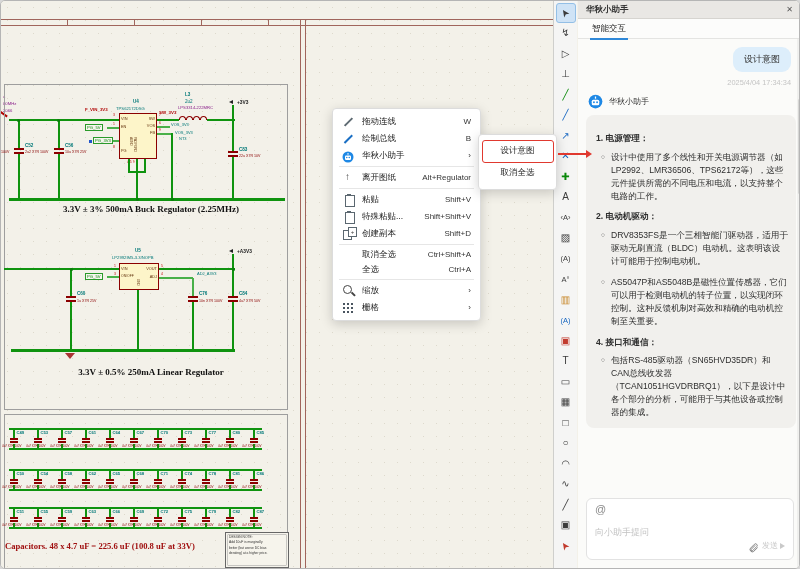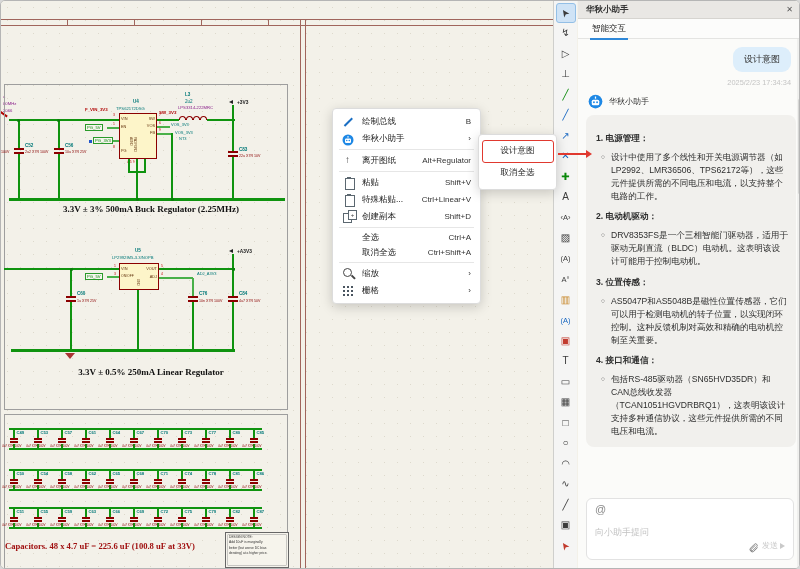--- a/index.html
+++ b/index.html
@@ -650,21 +650,21 @@
   <div class="panel">
     <div class="p-header">
       <span class="p-title">华秋小助手</span>
       <span class="p-close">✕</span>
     </div>
     <div class="p-tabs">
       <span class="p-tab">智能交互</span>
     </div>
 
     <div class="bub-user">设计意图</div>
-    <div class="stamp">2025/2/23 17:34:34</div>
+    <div class="stamp">2025/4/04 17:34:34</div>
 
     <div class="a-row">
       <svg class="avatar" viewBox="0 0 24 24">
           <circle cx="12" cy="12" r="11" fill="#1e88e5"></circle>
           <rect x="6" y="9" width="12" height="9" rx="2.5" fill="#fff"></rect>
           <circle cx="9.5" cy="13.2" r="1.5" fill="#1e88e5"></circle>
           <circle cx="14.5" cy="13.2" r="1.5" fill="#1e88e5"></circle>
           <rect x="11" y="4" width="2" height="3.5" fill="#fff"></rect>
         </svg>
       <span class="a-name">华秋小助手</span>
@@ -681,31 +681,30 @@
           </div>
         </div>
           <div class="sec">
           <div class="sec-h">2. 电动机驱动：</div>
           <div class="sec-b">
             <span class="mk">○</span>
             <span>DRV8353FS是一个三相智能门驱动器，适用于驱动无刷直流（BLDC）电动机。这表明该设计可能用于控制电动机。</span>
           </div>
         </div>
           <div class="sec">
-          <div class="sec-h">3. 位置传感：</div>
           <div class="sec-b">
             <span class="mk">○</span>
             <span>AS5047P和AS5048B是磁性位置传感器，它们可以用于检测电动机的转子位置，以实现闭环控制。这种反馈机制对高效和精确的电动机控制至关重要。</span>
           </div>
         </div>
           <div class="sec">
           <div class="sec-h">4. 接口和通信：</div>
           <div class="sec-b">
             <span class="mk">○</span>
-            <span>包括RS-485驱动器（SN65HVD35DR）和CAN总线收发器（TCAN1051HGVDRBRQ1），这表明该设计支持多种通信协议，这些元件提供所需的不同电压和电流。</span>
+            <span>包括RS-485驱动器（SN65HVD35DR）和CAN总线收发器（TCAN1051HGVDRBRQ1），以下是设计中各个部分的分析，可能用于与其他设备或控制器的集成。</span>
           </div>
         </div>
         </div>
     </div>
 
     <div class="p-input">
       <span class="at">@</span>
       <span class="ph">向小助手提问</span>
       <svg class="clip" viewBox="0 0 24 24" fill="none" stroke="#777" stroke-width="2">
           <path d="M21 12l-8.5 8.5a5 5 0 0 1-7-7L14 5a3.5 3.5 0 0 1 5 5l-8.5 8.5a2 2 0 0 1-3-3L16 7"></path>
@@ -715,20 +714,25 @@
           <span class="send-tri"></span>
         </span>
     </div>
     <div class="p-scroll">
         <div class="p-thumb"></div>
       </div>
   </div>
 
   <div class="menu">
     <div class="mrow">
+      <span class="ic ic-line"></span>
+      <span class="mlabel">拖动连线</span>
+      <span class="mshort">W</span>
+    </div>
+    <div class="mrow">
       <span class="ic ic-bus"></span>
       <span class="mlabel">绘制总线</span>
       <span class="mshort">B</span>
     </div>
     <div class="mrow">
       <span class="ic"><svg width="12" height="12" viewBox="0 0 24 24" style="margin-top:1px;">
             <circle cx="12" cy="12" r="11" fill="#1e88e5"></circle>
             <rect x="6" y="9" width="12" height="9" rx="2.5" fill="#fff"></rect>
             <circle cx="9.5" cy="13.2" r="1.5" fill="#1e88e5"></circle>
             <circle cx="14.5" cy="13.2" r="1.5" fill="#1e88e5"></circle>
@@ -745,37 +749,37 @@
     </div>
     <div class="mdiv"></div>
     <div class="mrow">
       <span class="ic ic-paste"></span>
       <span class="mlabel">粘贴</span>
       <span class="mshort">Shift+V</span>
     </div>
     <div class="mrow">
       <span class="ic ic-paste"></span>
       <span class="mlabel">特殊粘贴...</span>
-      <span class="mshort">Ctrl+Linear+V</span>
+      <span class="mshort">Shift+Shift+V</span>
     </div>
     <div class="mrow">
       <span class="ic ic-dup"></span>
       <span class="mlabel">创建副本</span>
       <span class="mshort">Shift+D</span>
     </div>
     <div class="mdiv"></div>
     <div class="mrow short">
       <span class="ic"></span>
+      <span class="mlabel">取消全选</span>
+      <span class="mshort">Ctrl+Shift+A</span>
+    </div>
+    <div class="mrow short">
+      <span class="ic"></span>
       <span class="mlabel">全选</span>
       <span class="mshort">Ctrl+A</span>
-    </div>
-    <div class="mrow short">
-      <span class="ic"></span>
-      <span class="mlabel">取消全选</span>
-      <span class="mshort">Ctrl+Shift+A</span>
     </div>
     <div class="mdiv"></div>
     <div class="mrow">
       <span class="ic ic-zoom"></span>
       <span class="mlabel">缩放</span>
       <span class="mshort">›</span>
     </div>
     <div class="mrow">
       <span class="ic ic-grid"></span>
       <span class="mlabel">栅格</span>

